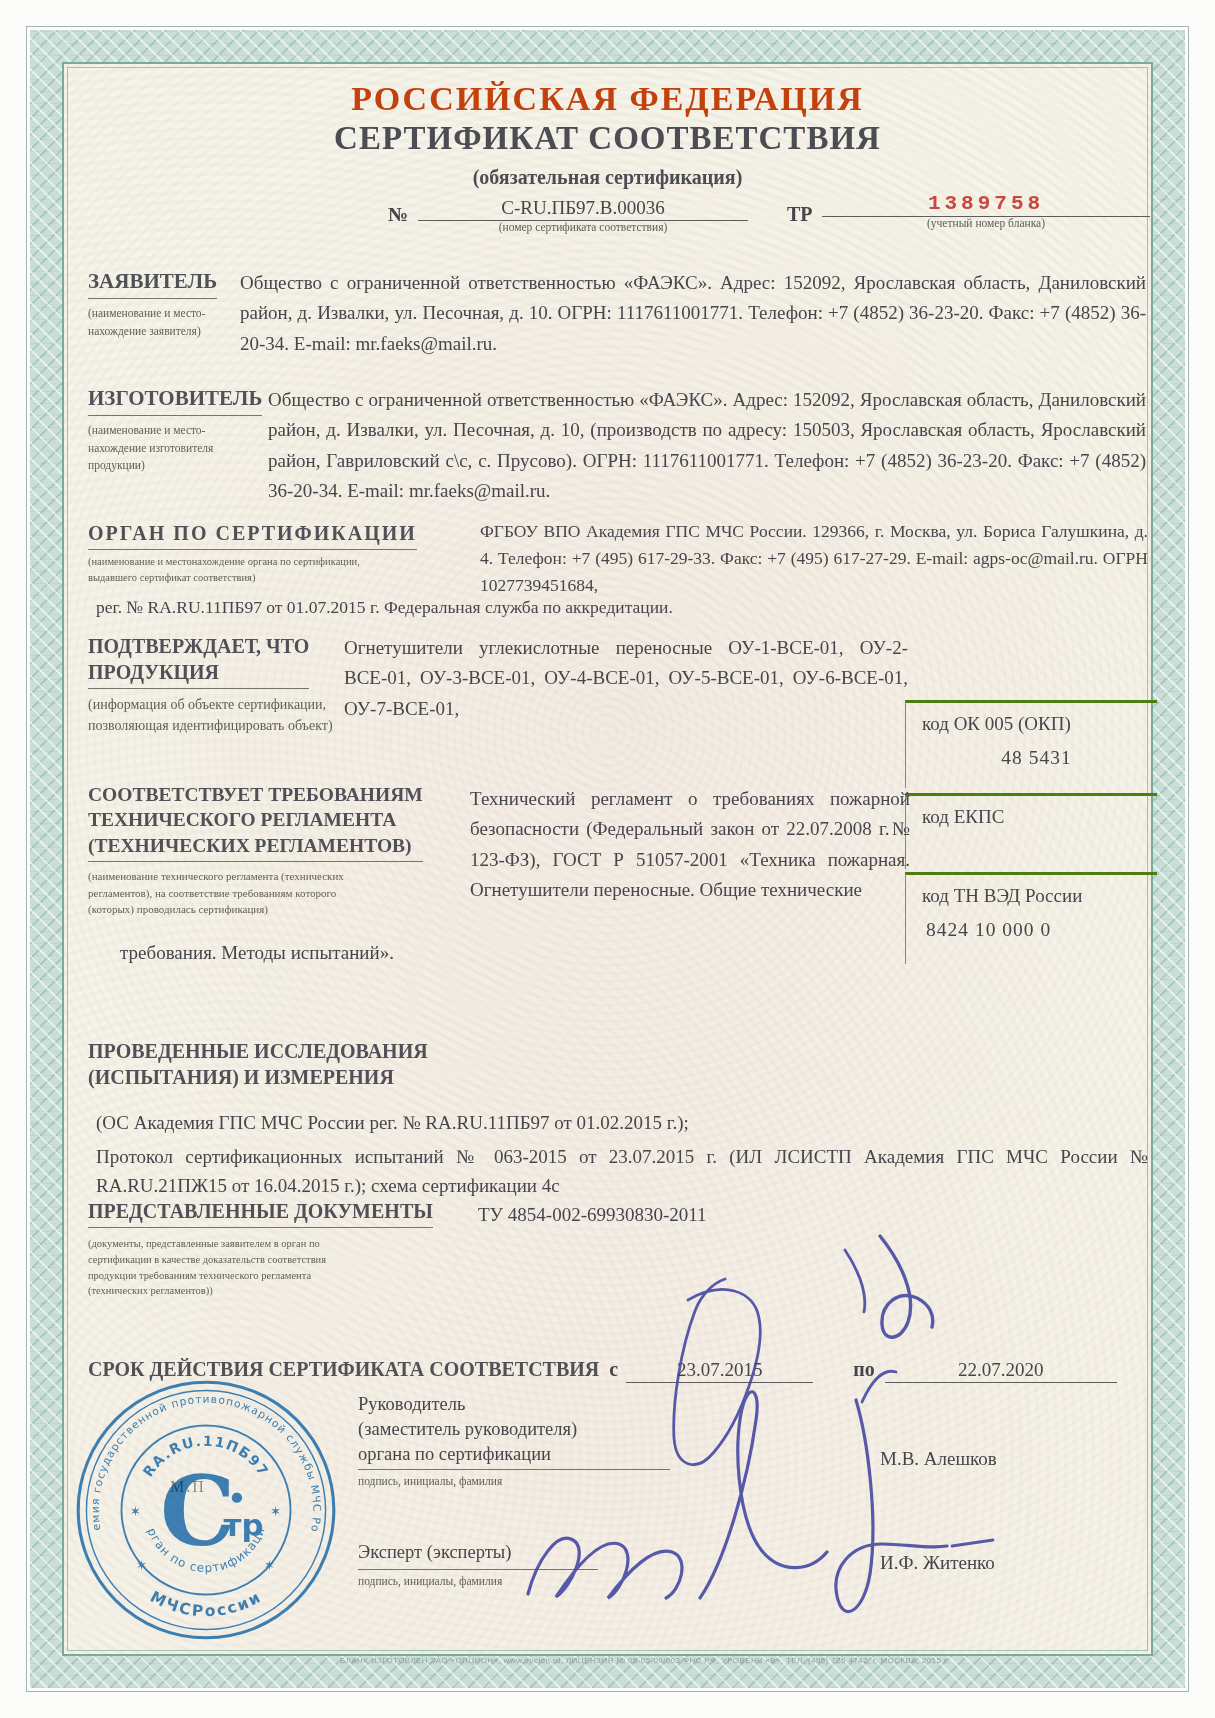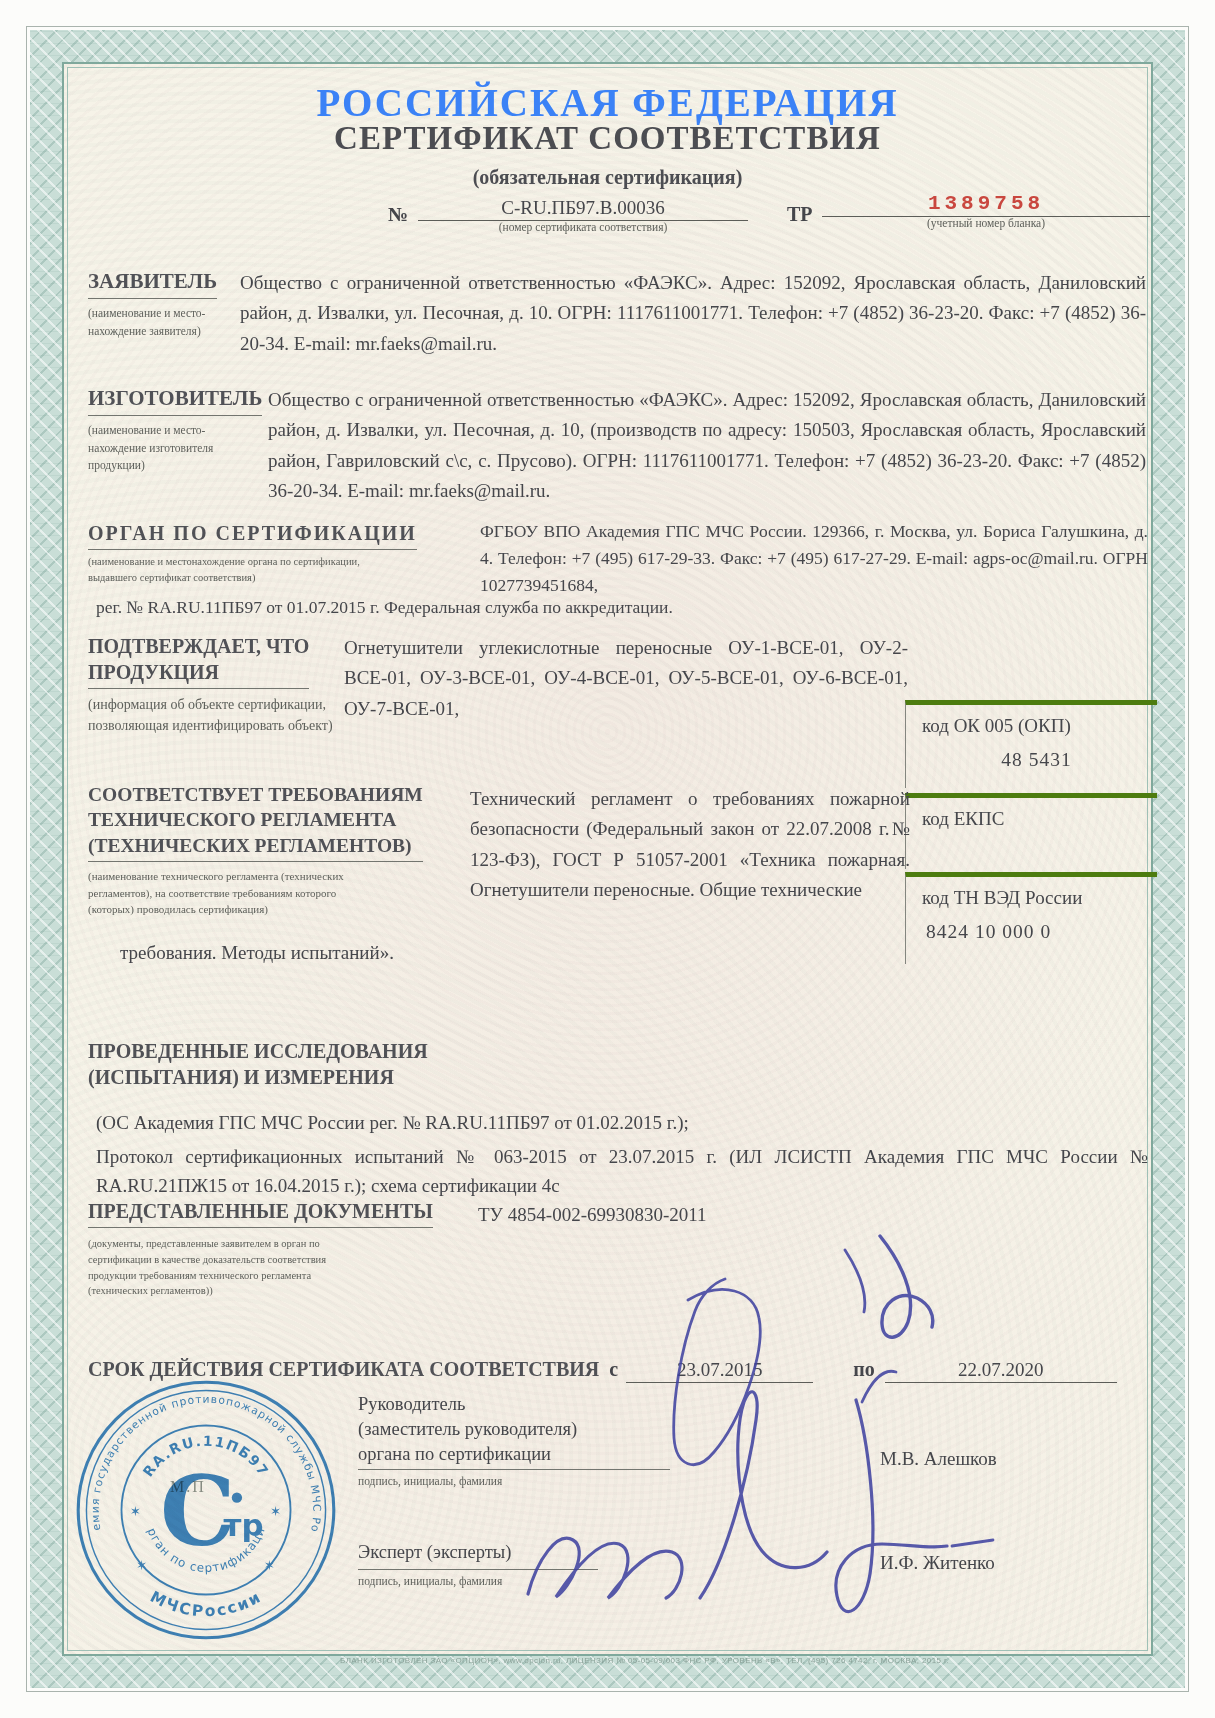--- a/index.html
+++ b/index.html
@@ -24,31 +24,31 @@
       radial-gradient(circle at 52% 40%, rgba(216,164,176,0.10), transparent 55%),
       radial-gradient(circle at 50% 85%, rgba(216,164,176,0.08), transparent 45%),
       repeating-radial-gradient(circle at 50% 42%, rgba(189,152,163,0.05) 0 3px, transparent 3px 8px),
       repeating-radial-gradient(circle at 15% 88%, rgba(146,178,162,0.05) 0 4px, transparent 4px 9px),
       #f6f3e8;
   }
   .paper::before{content:"";position:absolute;inset:3px;border:1px solid #9fc0b6;pointer-events:none;}
   
   .abs{position:absolute;}
   .center{left:70px;width:1075px;text-align:center;}
-  .t1{font-weight:bold;font-size:39px;letter-spacing:2px;color:#3b82f6;}
+  .t1{font-weight:bold;font-size:34px;letter-spacing:2px;color:#c2410c;}
   .t2{font-weight:bold;font-size:33px;letter-spacing:1px;color:#4c4d52;}
   .t3{font-weight:bold;font-size:20px;color:#4c4d52;}
   .sec-label{font-weight:bold;font-size:21px;color:#505156;line-height:1.3;white-space:pre-line;}
   .u{display:inline-block;border-bottom:1px solid #73756f;padding-bottom:3px;}
   .sublabel{font-size:11.5px;color:#5e605b;line-height:1.5;white-space:pre-line;}
   .body-text{font-size:19px;line-height:1.6;text-align:justify;}
   .line-text{font-size:19px;line-height:1.55;}
   .field{display:inline-block;text-align:center;border-bottom:1.5px solid #5c5d58;padding:0 6px 1px 6px;}
   .caption{font-size:11.5px;color:#5e605b;text-align:center;}
-  .code-box{position:absolute;left:905px;width:252px;border-top:5px solid #4d7c0f;border-left:1px solid #84867f;padding:10px 6px 0 16px;box-sizing:border-box;}
+  .code-box{position:absolute;left:905px;width:252px;border-top:3px solid #4d7c0f;border-left:1px solid #84867f;padding:10px 6px 0 16px;box-sizing:border-box;}
   .code-box .cb-label{font-size:19px;}
   .code-box .cb-value{font-size:19.5px;text-align:center;margin-top:12px;letter-spacing:1px;}
   .red-number{color:#c9473f;font-weight:bold;font-size:21px;letter-spacing:4px;font-family:"Liberation Mono","DejaVu Sans Mono",monospace;}
   .name{font-size:19px;}
   .sig-overlay{position:absolute;left:0;top:0;width:1215px;height:1718px;pointer-events:none;z-index:6;}
   .stamp{position:absolute;left:72px;top:1376px;width:268px;height:268px;z-index:5;mix-blend-mode:multiply;opacity:.92;}
   .mp{position:absolute;left:150px;top:1478px;font-size:16px;color:#878c82;letter-spacing:2px;z-index:1;margin-left:20px;}
   .fineprint{position:absolute;left:175px;top:1656px;width:865px;text-align:center;font-size:8px;color:#8aa198;letter-spacing:.4px;z-index:2;font-family:"Liberation Sans","DejaVu Sans",sans-serif;padding-left:37px;}
 </style>
 </head>

